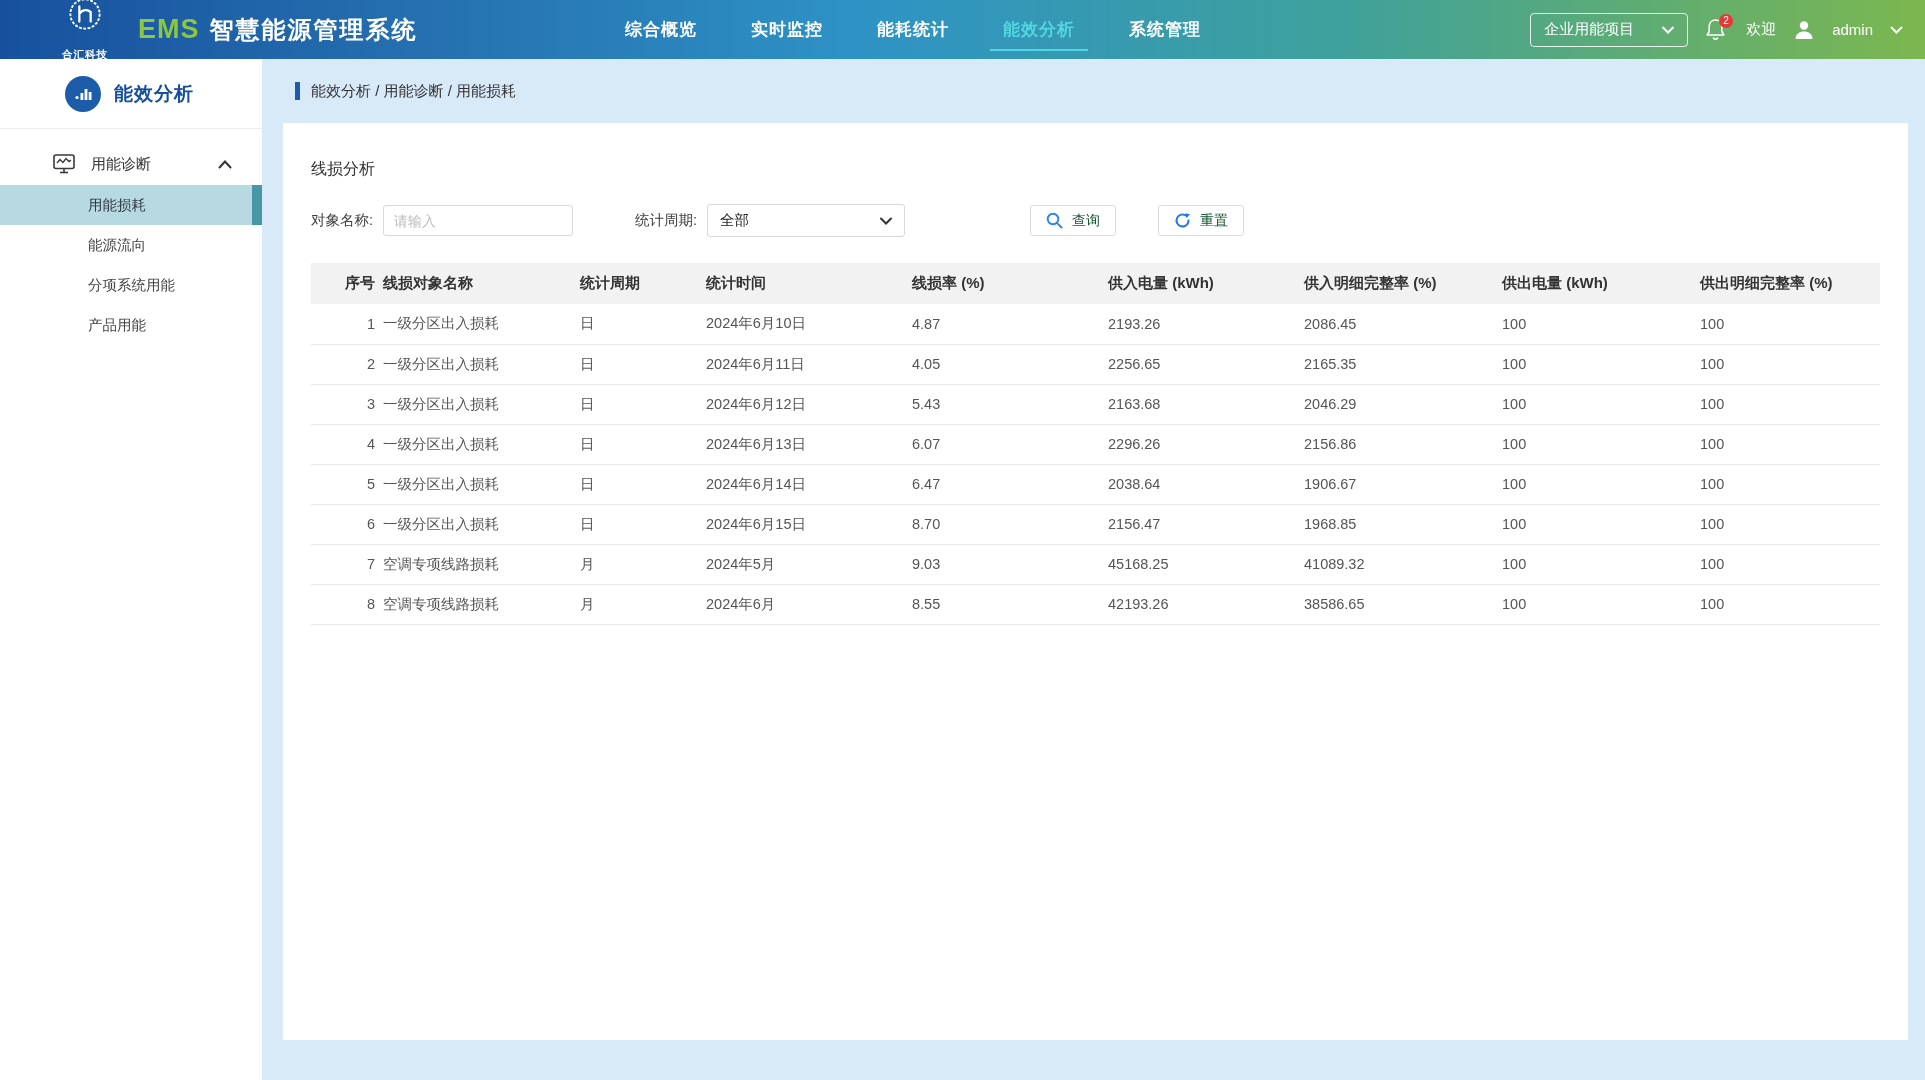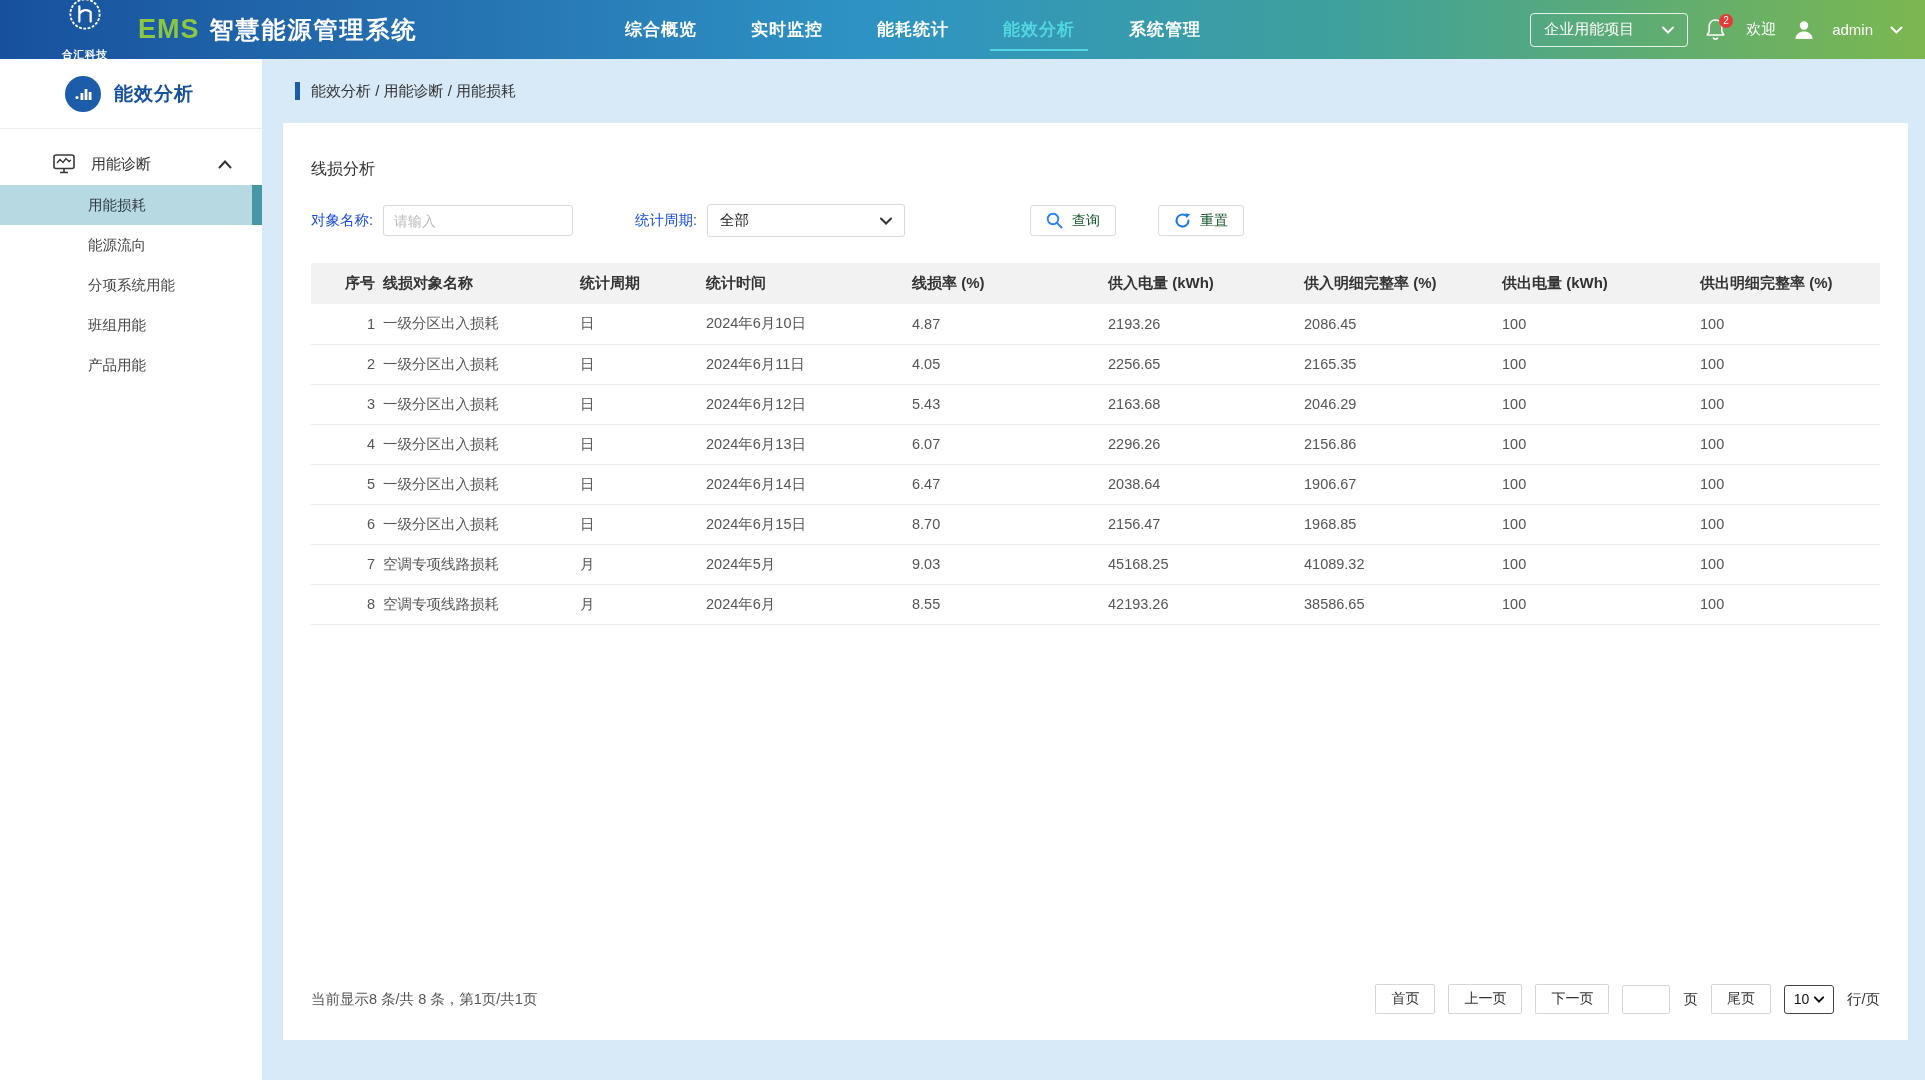--- a/index.html
+++ b/index.html
@@ -52,21 +52,21 @@
 
   
   .main { position:absolute; top:59px; left:262px; width:1663px; height:1021px; background:#d8eaf8; }
   .breadcrumb { height:64px; display:flex; align-items:center; padding-left:33px; }
   .crumb-bar { width:5px; height:18px; background:#1d5ca8; margin-right:11px; }
   .crumb-text { font-size:15px; color:#333; }
   .card { position:absolute; left:21px; right:17px; top:64px; bottom:40px; background:#fff; }
   .panel-title { padding:36px 0 0 28px; font-size:16px; color:#333; }
 
   .filter-row { display:flex; align-items:center; margin-top:24px; padding-left:28px; }
-  .f-label { font-size:14.5px; color:#1d4ed8; }
+  .f-label { font-size:14.5px; color:#404040; }
   .name-input { width:190px; height:31px; border:1px solid #d9d9d9; border-radius:3px;
     margin-left:10px; padding:0 10px; font-size:14px; color:#333; outline:none;
     font-family:"Liberation Sans","DejaVu Sans",sans-serif; }
   .name-input::placeholder { color:#bcbcbc; }
   .period-label { margin-left:62px; }
   .select-box { width:198px; height:33px; border:1px solid #d9d9d9; border-radius:3px; margin-left:10px;
     display:flex; align-items:center; justify-content:space-between; padding:0 12px;
     font-size:14.5px; color:#222; cursor:pointer; }
   .btn { height:31px; background:#fff; border:1px solid #dcdcdc; border-radius:3px;
     display:flex; align-items:center; gap:9px; padding:0 15px; font-size:14px; color:#14532d; cursor:pointer; }
@@ -169,21 +169,20 @@
       </svg>
       <span class="glabel">用能诊断</span>
       <svg class="chev" width="14" height="9" viewBox="0 0 14 9">
         <polyline points="1.5,7.5 7,1.5 12.5,7.5" fill="none" stroke="#333" stroke-width="2" stroke-linecap="round"></polyline>
       </svg>
     </div>
     <div class="menu-sub-item active">用能损耗</div>
     <div class="menu-sub-item">能源流向</div>
 
     <div class="menu-sub-item">分项系统用能</div>
-    <div class="menu-sub-item">班组用能</div>
     <div class="menu-sub-item">产品用能</div>
   </div>
 </div>
 
 <div class="main">
   <div class="breadcrumb">
     <div class="crumb-bar"></div>
     <span class="crumb-text">能效分析 / 用能诊断 / 用能损耗</span>
   </div>
 
@@ -317,32 +316,14 @@
               <td>8.55</td>
               <td>42193.26</td>
               <td>38586.65</td>
               <td>100</td>
               <td>100</td>
             </tr>
           </tbody>
       </table>
     </div>
 
-    <div class="pagination">
-      <span class="pg-summary">当前显示8 条/共 8 条，第1页/共1页</span>
-      <div class="pg-controls">
-        <div class="pg-btn">首页</div>
-        <div class="pg-btn">上一页</div>
-        <div class="pg-btn">下一页</div>
-        <input class="pg-input" type="text" value="" style="">
-        <span class="pg-label">页</span>
-        <div class="pg-btn">尾页</div>
-        <div class="pg-size">
-          <span>10</span>
-          <svg width="10" height="7" viewBox="0 0 12 8">
-            <polyline points="1,1.5 6,6.5 11,1.5" fill="none" stroke="#111" stroke-width="2.4" stroke-linecap="round"></polyline>
-          </svg>
-        </div>
-        <span class="pg-label">行/页</span>
-      </div>
-    </div>
   </div>
 </div>
 
 </body></html>

